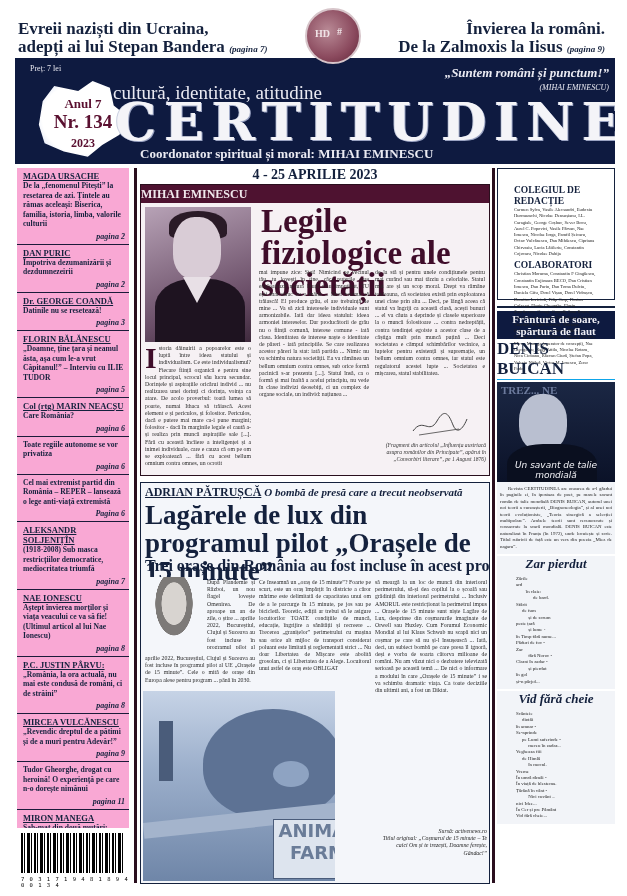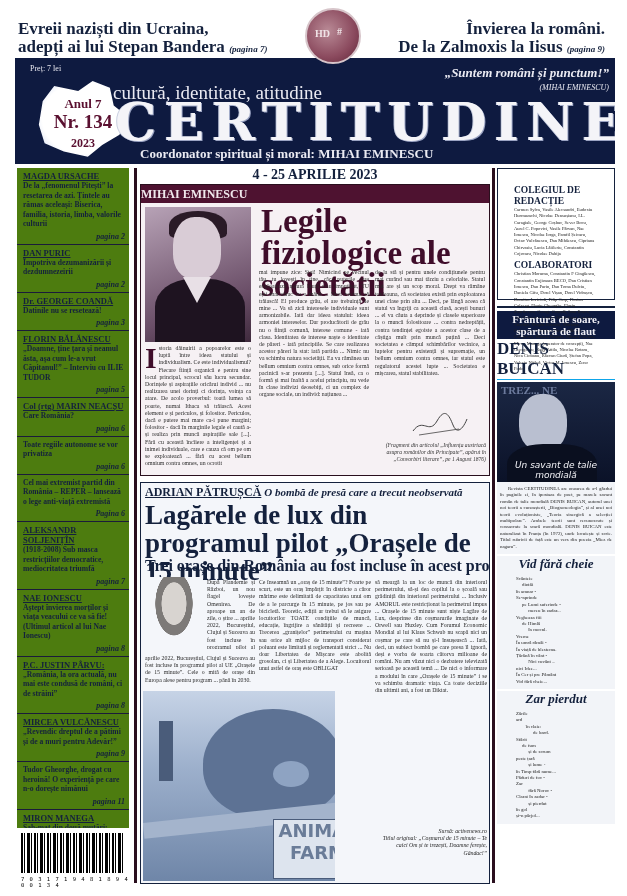--- a/index.html
+++ b/index.html
@@ -26,21 +26,21 @@
   .badge .nr { position: absolute; left: 0; right: 0; top: 33px; font-size: 19px; line-height: 26px; text-align: center; }
   .badge .yr { position: absolute; left: 0; right: 0; top: 60px; font-size: 12px; }
   .tagline { position: absolute; left: 98px; top: 24px; color: #eaeaf2; font-size: 19px; }
   .motto { position: absolute; right: 6px; top: 7px; color: #eaeaf2; font-size: 13px; font-style: italic; font-weight: bold; }
   .motto-author { position: absolute; right: 6px; top: 25px; color: #eaeaf2; font-size: 8px; font-style: italic; }
   .title { position: absolute; left: 100px; top: 36px; font-family: "DejaVu Serif", serif; font-weight: bold; font-size: 52px; letter-spacing: 8px; color: #f4f4f8;
            text-shadow: 1px 1px 0 #9aa3c2, -1px 0 0 #c9cfe0; line-height: 56px; }
   .coord { position: absolute; left: 125px; top: 88px; color: #eaeaf2; font-size: 13px; font-weight: bold; }
 
   
-  .left-col { position: absolute; left: 17px; top: 168px; width: 112px; height: 660px; background: #4d7c0f; }
+  .left-col { position: absolute; left: 17px; top: 168px; width: 112px; height: 660px; background: #f9a8d4; }
   .side-item { padding: 3px 4px 3px 6px; border-bottom: 1.2px solid #1b1b3a; }
   .side-author { font-size: 8.5px; font-weight: bold; text-decoration: underline; color: #14213d; }
   .side-title { font-size: 7.6px; font-weight: bold; color: #14213d; line-height: 9.5px; }
   .side-page { font-size: 8px; font-weight: bold; font-style: italic; text-align: right; color: #14213d; margin-top: 3px; }
   .barcode { position: absolute; left: 17px; top: 828px; width: 112px; height: 60px; background: #fff; }
   .barcode .bars { position: absolute; left: 4px; top: 5px; width: 104px; height: 40px;
     background: repeating-linear-gradient(90deg, #000 0 2px, #fff 2px 3px, #000 3px 4px, #fff 4px 6px, #000 6px 9px, #fff 9px 10px, #000 10px 11px, #fff 11px 13px); }
   .barcode .digits { position: absolute; left: 4px; top: 48px; font-family: "DejaVu Sans Mono", monospace; font-size: 5.5px; letter-spacing: 1px; color: #000; }
 
   .vrule { position: absolute; left: 134px; top: 168px; width: 3px; height: 715px; background: #2a0f1e; }
@@ -261,54 +261,54 @@
   <div class="db-band">
     <div class="db-title">Frântură de soare, spărtură de flaut</div>
     <div class="db-name">DENIS BUICAN</div>
     <div class="db-photo">
       <div class="bg-text">TREZ... NE</div>
       <div class="face"></div>
         <div class="suit"></div>
       <div class="caption">Un savant de talie mondială</div>
     </div>
     <div class="db-body">Revista CERTITUDINEA are onoarea de a-l găzdui în paginile ei, în ipostaza de poet, pe marele savant român de talie mondială DENIS BUICAN, autorul unei noi teorii a cunoașterii, „Biognoseologia”, și al unei noi teorii evoluționiste, „Teoria sinergică a selecției multipolare”. Ambele teorii sunt recunoscute și consacrate la scară mondială. DENIS BUICAN este naturalizat în Franța (în 1972), unde locuiește și scrie. Titlul rubricii de față este un vers din poezia „Miez de nagaru”.</div>
+    <div class="poem" id="poem0">
+      <h4>Zar pierdut</h4>
+    <div class="line">Zările</div>
+        <div class="line">ard</div>
+        <div class="line">        în claie:</div>
+        <div class="line">              de bard.</div>
+        <div class="line">Sfârit</div>
+        <div class="line">     de fum</div>
+        <div class="line">          și de scrum</div>
+        <div class="line">peste țară</div>
+        <div class="line">          și lume -</div>
+        <div class="line">în Timp fără nume...</div>
+        <div class="line">Păduri de foc -</div>
+        <div class="line">Zar</div>
+        <div class="line">          fără Noroc -</div>
+        <div class="line">Clarat în zadar -</div>
+        <div class="line">          și pierdut</div>
+        <div class="line">în gol</div>
+        <div class="line">și-n pârjol...</div>
+      </div>
     <div class="poem" id="poem1">
       <h4>Vid fără cheie</h4>
     <div class="line">Scânteie</div>
         <div class="line">     dintâi</div>
         <div class="line">în amnar -</div>
         <div class="line">Se-aprinde</div>
         <div class="line">     pe Lumi suferinde -</div>
         <div class="line">          mereu în zadar...</div>
         <div class="line">Vegheaza fiii</div>
         <div class="line">     de Himlă</div>
         <div class="line">          în mocnl.</div>
         <div class="line">Vreme</div>
         <div class="line">În umră rămâi -</div>
         <div class="line">În viață de blestema.</div>
         <div class="line">Țărână în vânt -</div>
         <div class="line">          Nici cuvânt –</div>
         <div class="line">nici Idee...</div>
         <div class="line">În Cer și pre Pământ</div>
         <div class="line">Vid fără cheie...</div>
       </div>
-    <div class="poem" id="poem0">
-      <h4>Zar pierdut</h4>
-    <div class="line">Zările</div>
-        <div class="line">ard</div>
-        <div class="line">        în claie:</div>
-        <div class="line">              de bard.</div>
-        <div class="line">Sfârit</div>
-        <div class="line">     de fum</div>
-        <div class="line">          și de scrum</div>
-        <div class="line">peste țară</div>
-        <div class="line">          și lume -</div>
-        <div class="line">în Timp fără nume...</div>
-        <div class="line">Păduri de foc -</div>
-        <div class="line">Zar</div>
-        <div class="line">          fără Noroc -</div>
-        <div class="line">Clarat în zadar -</div>
-        <div class="line">          și pierdut</div>
-        <div class="line">în gol</div>
-        <div class="line">și-n pârjol...</div>
-      </div>
   </div>
 </div>
 
 </body></html>

